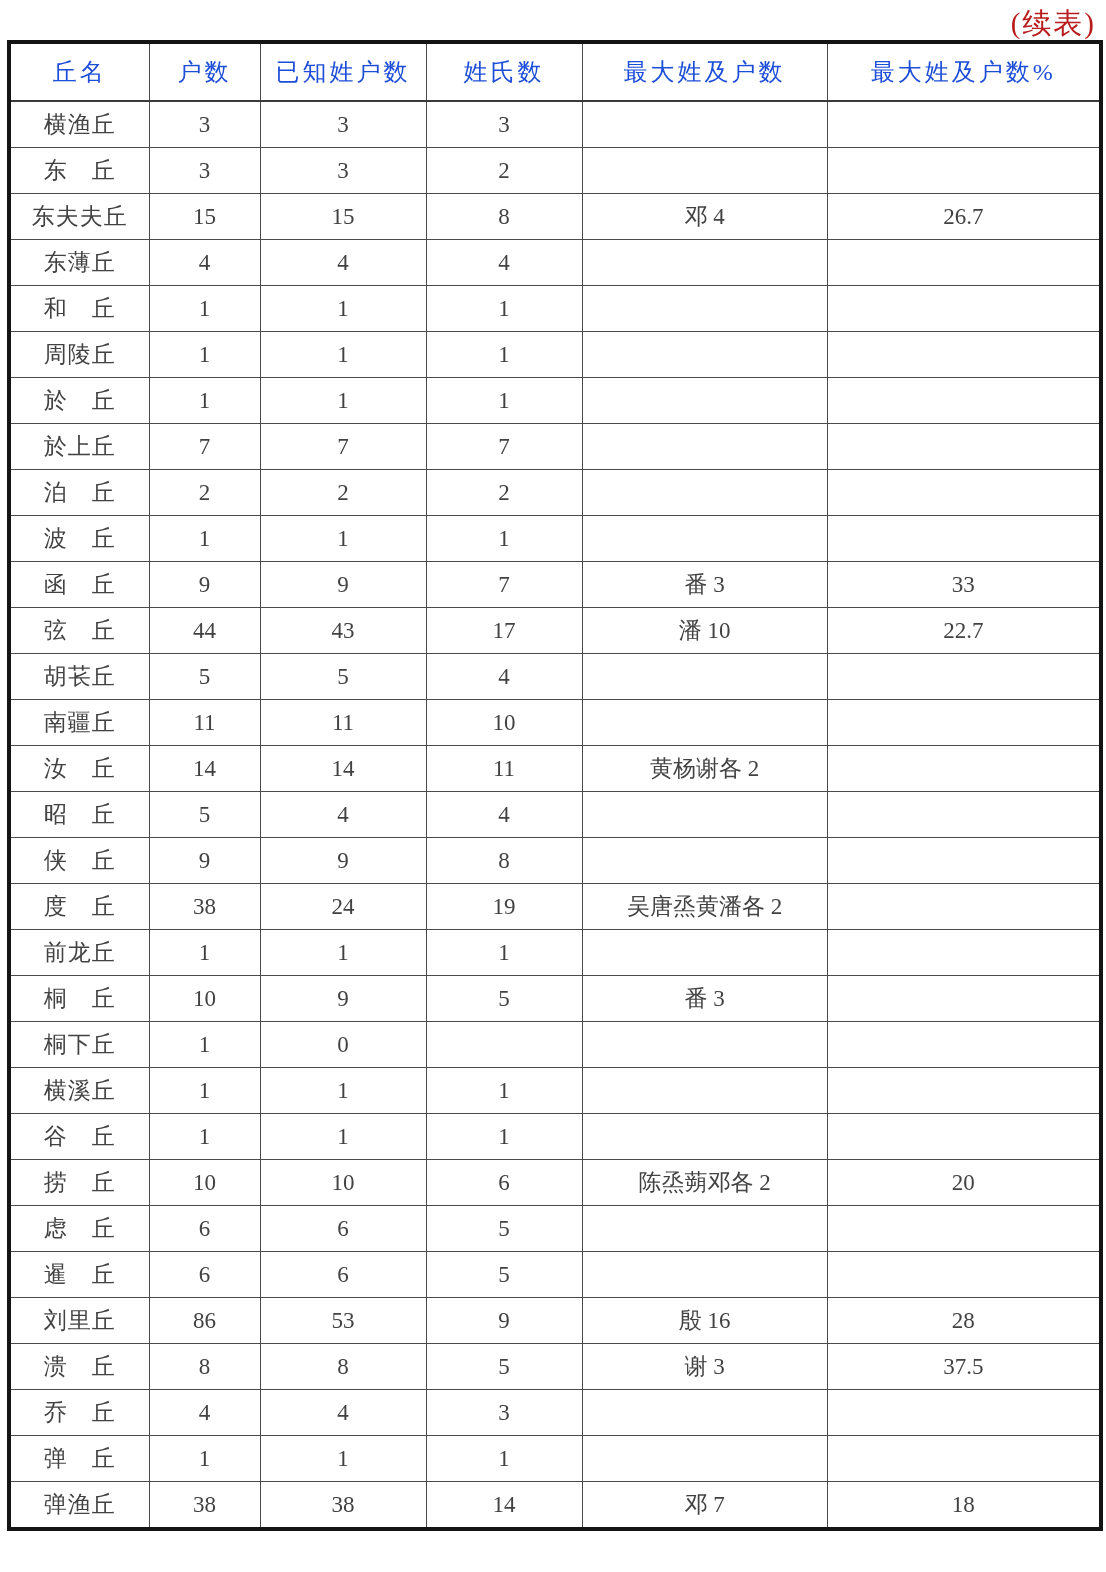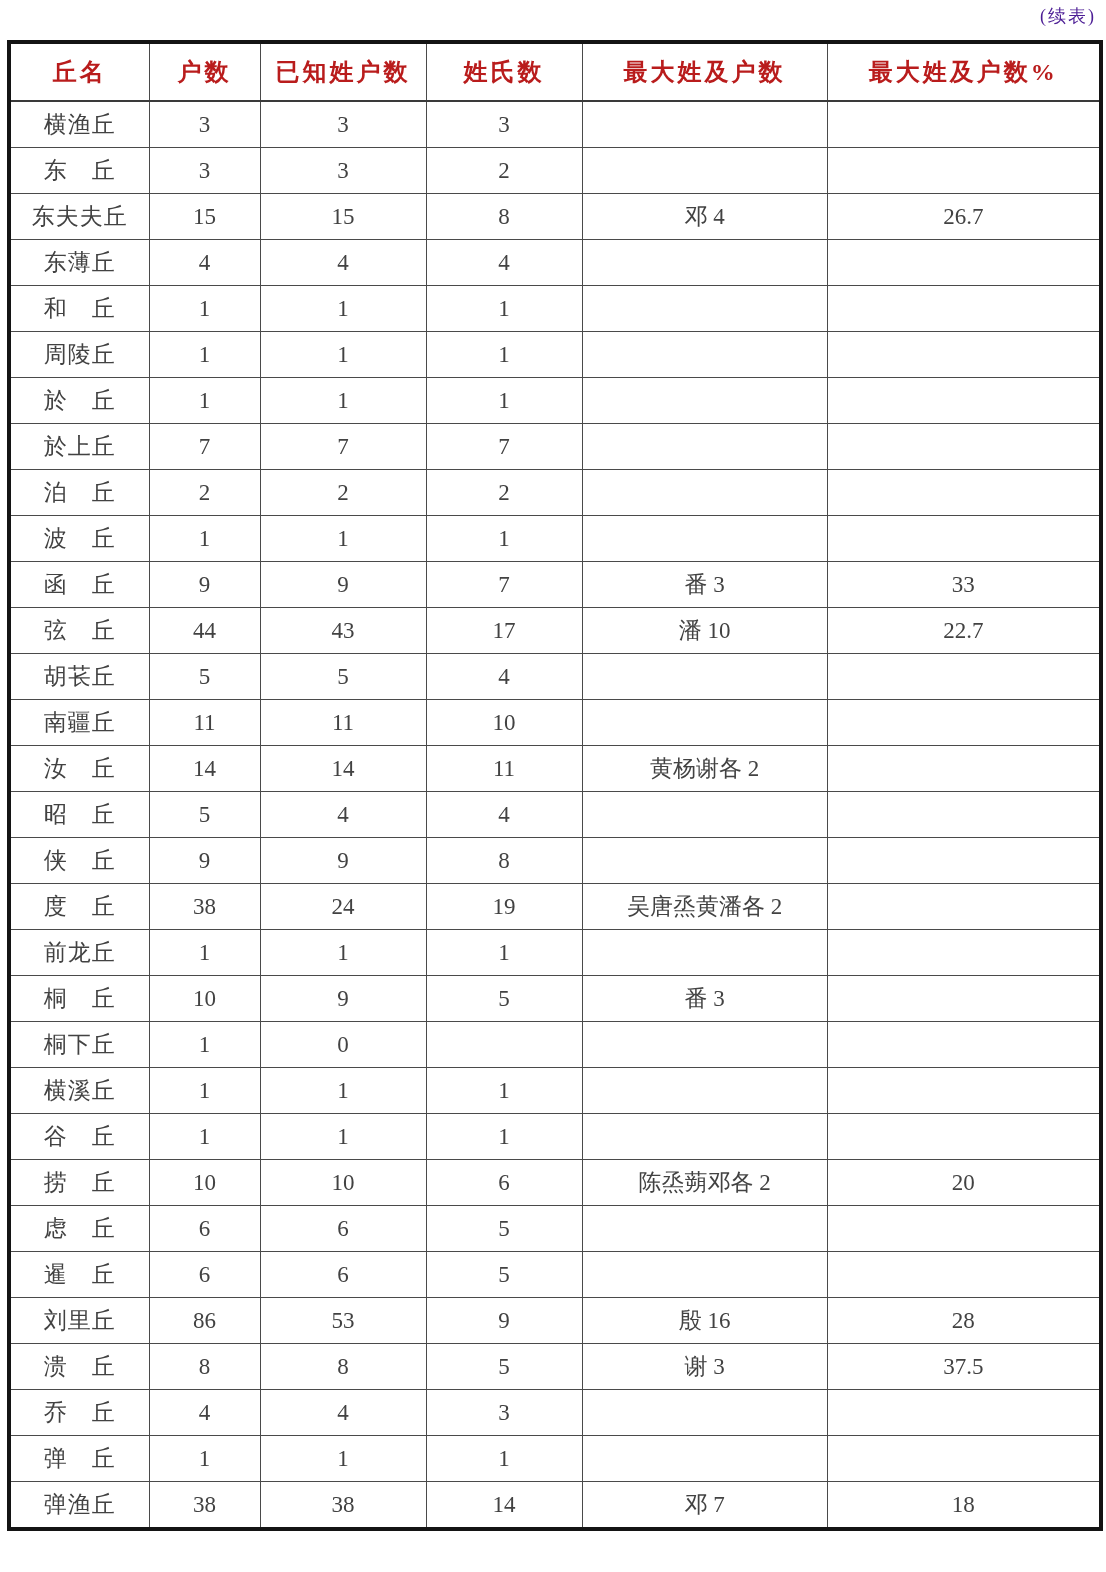--- a/index.html
+++ b/index.html
@@ -12,23 +12,23 @@
     height: 1572px;
     position: relative;
     font-family: "Liberation Serif", "DejaVu Serif", serif;
     color: #3c3c3c;
     overflow: hidden;
   }
   .continuation {
     position: absolute;
     top: 4px;
     right: 10px;
-    font-size: 18px;
+    font-size: 29px;
     letter-spacing: 2px;
-    color: #4c1d95;
+    color: #b91c1c;
   }
   table.survey {
     position: absolute;
     top: 40px;
     left: 7px;
     width: 1092px;
     border-collapse: collapse;
     table-layout: fixed;
     border: 4px solid #141414;
   }
@@ -42,23 +42,23 @@
     border: 1px solid #4a4a4a;
     text-align: center;
     vertical-align: middle;
     padding: 0;
     overflow: hidden;
     white-space: nowrap;
   }
   thead th {
     height: 56px;
     font-size: 24px;
-    font-weight: bold;
+    font-weight: normal;
     letter-spacing: 3px;
-    color: #b91c1c;
+    color: #1d4ed8;
     border-bottom: 2px solid #3a3a3a;
   }
   tbody td {
     height: 45px;
     font-size: 23px;
     color: #424242;
   }
   tbody td.name-cell {
     letter-spacing: 1px;
     margin-top: 18px;

